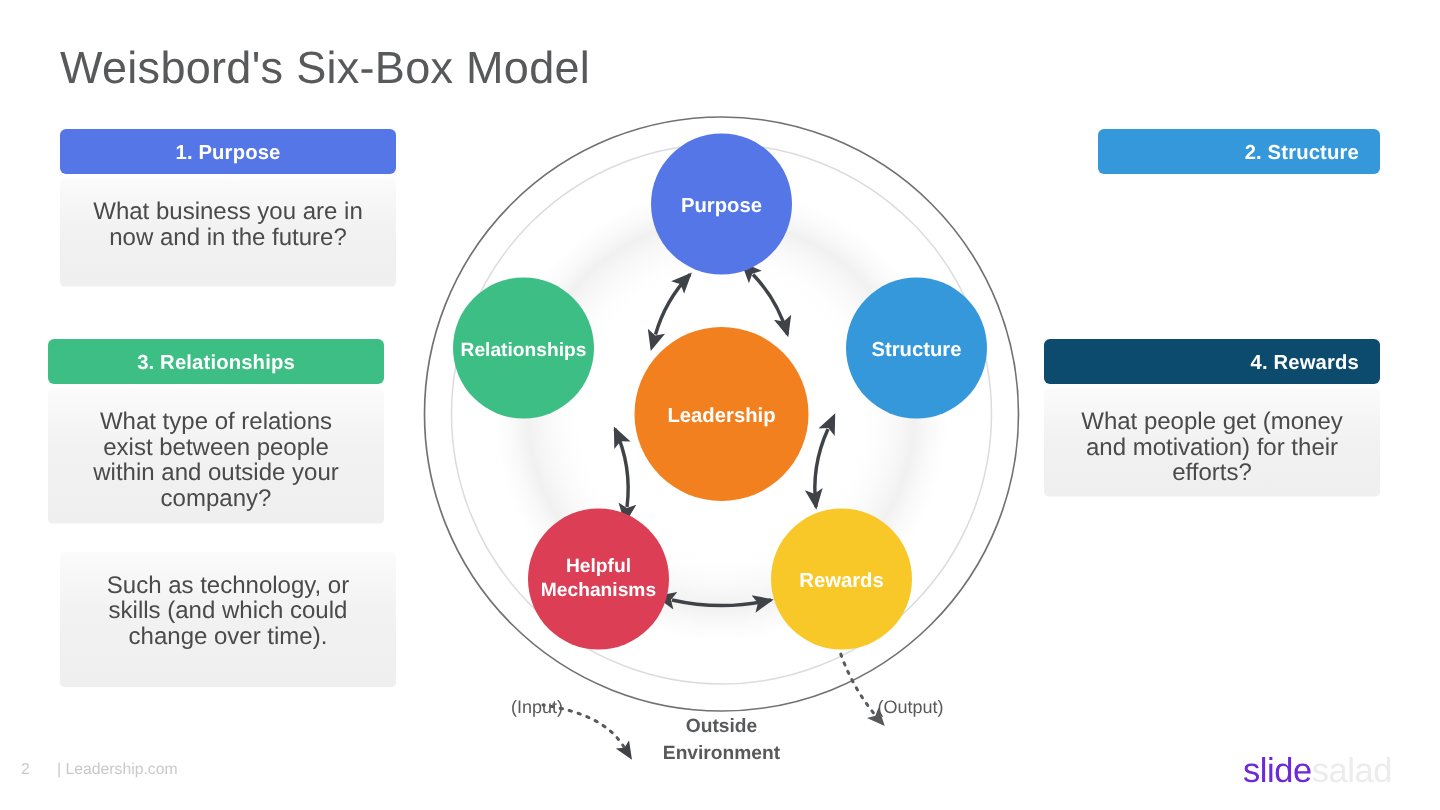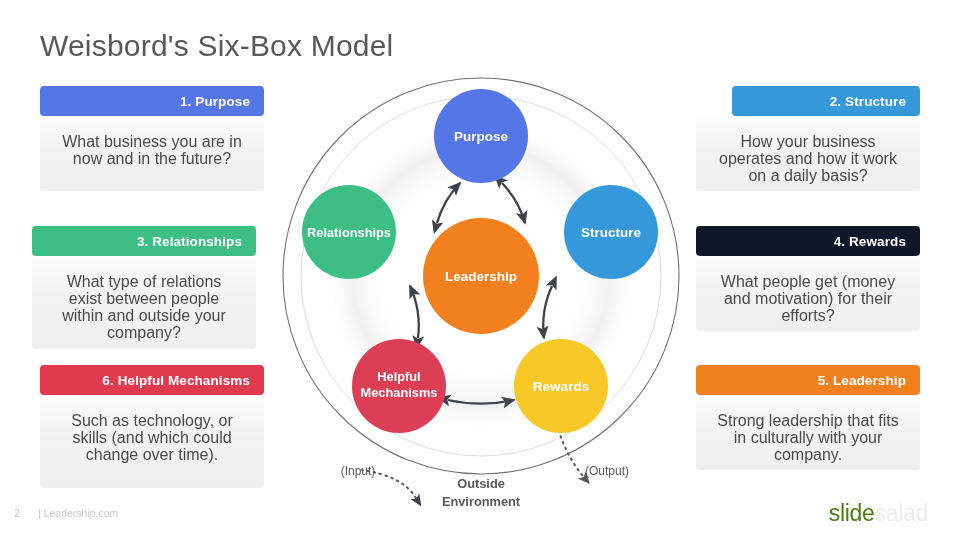--- a/index.html
+++ b/index.html
@@ -48,21 +48,21 @@
     font-size: 13.5px;
     font-weight: bold;
     display: flex;
     align-items: center;
     box-sizing: border-box;
     padding: 0 14px;
     letter-spacing: 0.1px;
     position: relative;
     z-index: 2;
   }
-  .card.left .card-header { justify-content: flex-end; }
+  .card.left .card-header { justify-content: center; }
   .card.right .card-header { justify-content: flex-end; }
 
   .card-body {
     margin-top: 3px;
     border-radius: 3px;
     background: linear-gradient(180deg, #fbfbfb 0%, #f2f2f2 45%, #efefef 100%);
     color: #4a4a4a;
     font-size: 16px;
     line-height: 17px;
     text-align: center;
@@ -139,21 +139,21 @@
   }
   .watermark {
     position: absolute;
     right: 32px;
     top: 500px;
     font-size: 23px;
     font-weight: 300;
     letter-spacing: -0.3px;
     white-space: nowrap;
   }
-  .watermark .wm-a { color: #4d7c0f; }
+  .watermark .wm-a { color: #6d28d9; }
   .watermark .wm-b { color: #ececec; }
 </style>
 </head>
 <body>
 
 <div class="slide">
 
   <div class="slide-title">Weisbord's Six-Box Model</div>
 
   <div class="card left" id="card-purpose">
@@ -164,46 +164,36 @@
   </div>
 
   <div class="card left" id="card-relationships">
     <div class="card-header" style="background: rgb(61, 190, 132);">
       <span>3. Relationships</span>
     </div>
     <div class="card-body">What type of relations exist between people within and outside your company?</div>
   </div>
 
   <div class="card left" id="card-helpful">
-    <div class="card-header" style="background: rgb(224, 58, 78);">
-      <span>6. Helpful Mechanisms</span>
-    </div>
     <div class="card-body">Such as technology, or skills (and which could change over time).</div>
   </div>
 
   <div class="card right" id="card-structure">
     <div class="card-header" style="background: rgb(52, 152, 219); margin-left: 36px;">
       <span>2. Structure</span>
     </div>
-    <div class="card-body">How your business operates and how it work on a daily basis?</div>
   </div>
 
   <div class="card right" id="card-rewards">
-    <div class="card-header" style="background: #0f172a;">
+    <div class="card-header" style="background: #0c4a6e;">
       <span>4. Rewards</span>
     </div>
     <div class="card-body">What people get (money and motivation) for their efforts?</div>
   </div>
 
-  <div class="card right" id="card-leadership">
-    <div class="card-header" style="background: rgb(243, 128, 31);">
-      <span>5. Leadership</span>
-    </div>
-    <div class="card-body">Strong leadership that fits in culturally with your company.</div>
-  </div>
 
   <div class="diagram">
     <svg width="424" height="460" viewBox="0 0 424 460" xmlns="http://www.w3.org/2000/svg">
       <defs>
         <radialGradient id="haloGrad" cx="50%" cy="50%" r="50%">
           <stop offset="60%" stop-color="#ffffff" stop-opacity="0"></stop>
           <stop offset="86%" stop-color="#f0f0f0" stop-opacity="0.95"></stop>
           <stop offset="100%" stop-color="#fafafa" stop-opacity="0.2"></stop>
         </radialGradient>
         <marker id="arrowEnd" markerWidth="7" markerHeight="7" refX="5.2" refY="3" orient="auto" markerUnits="strokeWidth">

